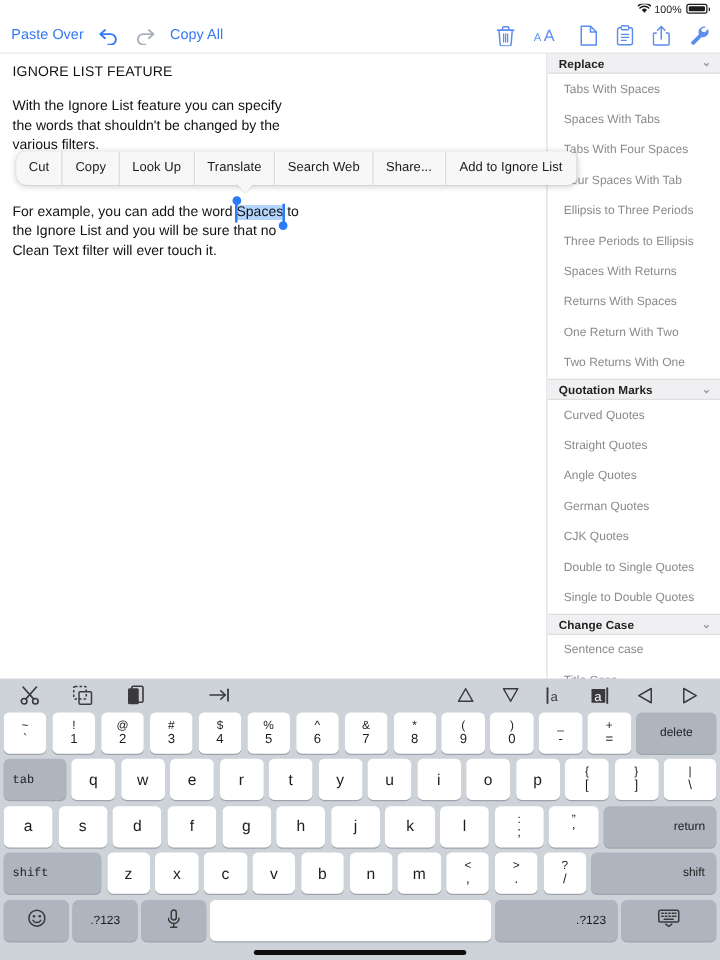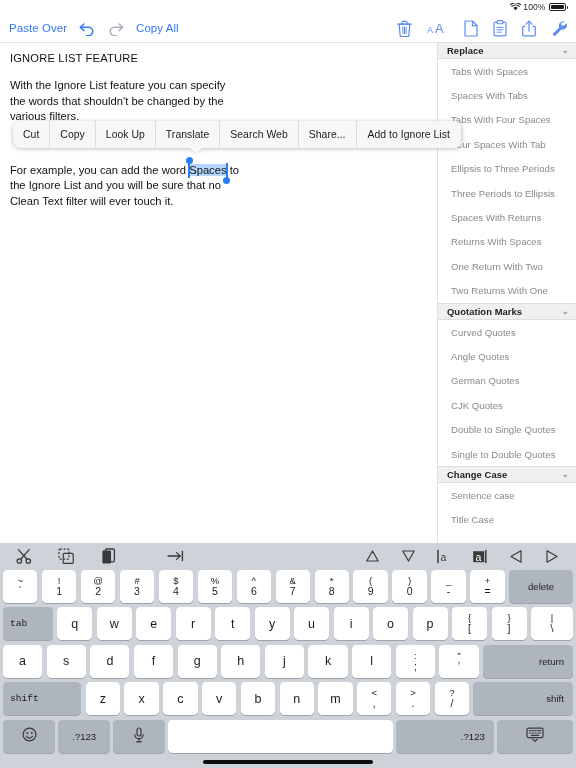--- a/index.html
+++ b/index.html
@@ -284,20 +284,21 @@
     <div class="sb-item">Spaces With Returns</div>
     <div class="sb-item">Returns With Spaces</div>
     <div class="sb-item">One Return With Two</div>
     <div class="sb-item">Two Returns With One</div>
 
     <div class="sb-header">
       <span>Quotation Marks</span>
       <span class="sb-chev">⌄</span>
     </div>
     <div class="sb-item">Curved Quotes</div>
+    <div class="sb-item">Straight Quotes</div>
     <div class="sb-item">Angle Quotes</div>
     <div class="sb-item">German Quotes</div>
     <div class="sb-item">CJK Quotes</div>
     <div class="sb-item">Double to Single Quotes</div>
     <div class="sb-item">Single to Double Quotes</div>
 
     <div class="sb-header">
       <span>Change Case</span>
       <span class="sb-chev">⌄</span>
     </div>

